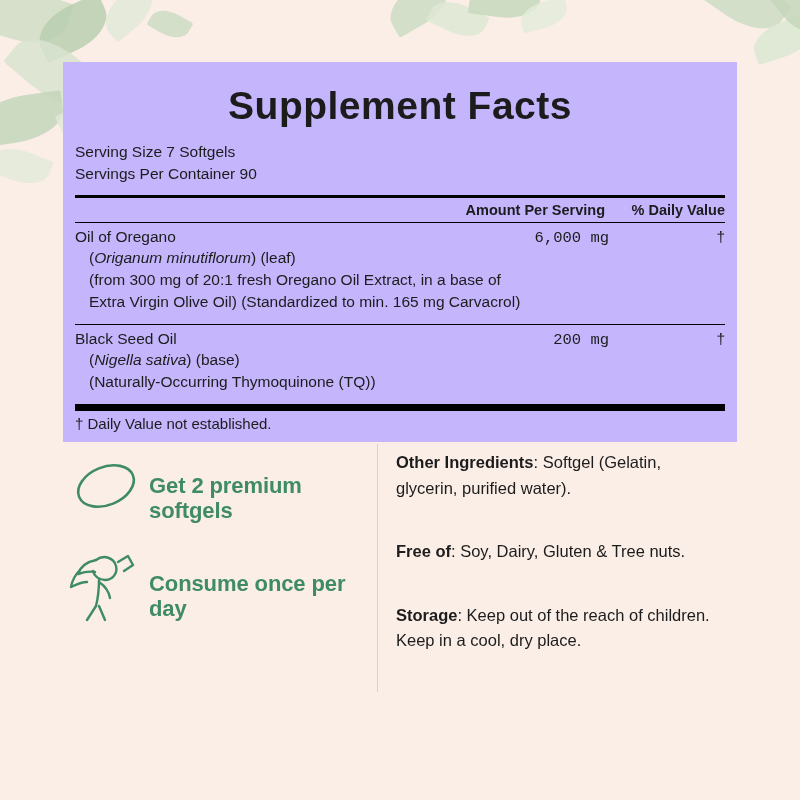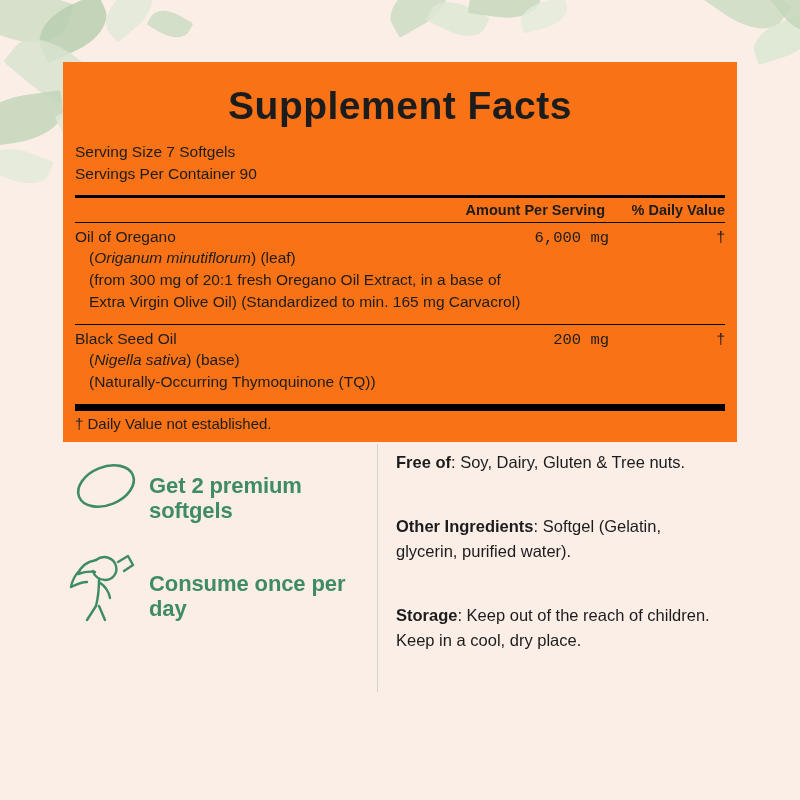--- a/index.html
+++ b/index.html
@@ -27,21 +27,21 @@
     border-radius: 60% 5% 60% 5%;
     opacity: 0.85;
   }
 
   
   .panel {
     position: absolute;
     left: 63px;
     top: 62px;
     width: 674px;
-    background: #f97316;
+    background: #c4b5fd;
     box-sizing: border-box;
     padding: 10px 12px 8px 12px;
   }
   .panel-title {
     text-align: center;
     font-size: 39px;
     font-weight: bold;
     letter-spacing: 0.5px;
     margin: 14px 0 16px 0;
     line-height: 1;
@@ -262,22 +262,22 @@
       </div>
       <div class="step-label">Consume once per day</div>
     </div>
 
   </div>
 
   <div class="divider"></div>
 
   <div class="lower-right">
     <div class="note">
+      <b>Other Ingredients</b><span>: Softgel (Gelatin, glycerin, purified water).</span>
+    </div>
+    <div class="note">
       <b>Free of</b><span>: Soy, Dairy, Gluten &amp; Tree nuts.</span>
-    </div>
-    <div class="note">
-      <b>Other Ingredients</b><span>: Softgel (Gelatin, glycerin, purified water).</span>
     </div>
     <div class="note">
       <b>Storage</b><span>: Keep out of the reach of children. Keep in a cool, dry place.</span>
     </div>
   </div>
 </div>
 
 </body></html>

